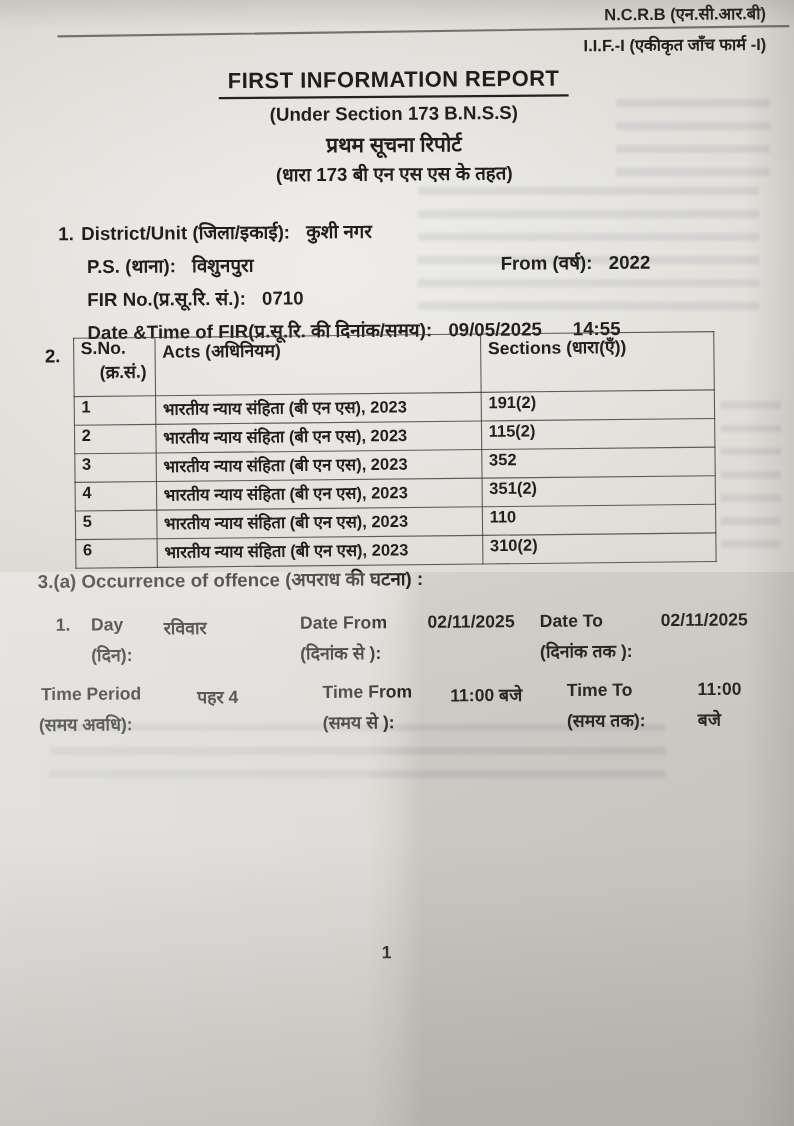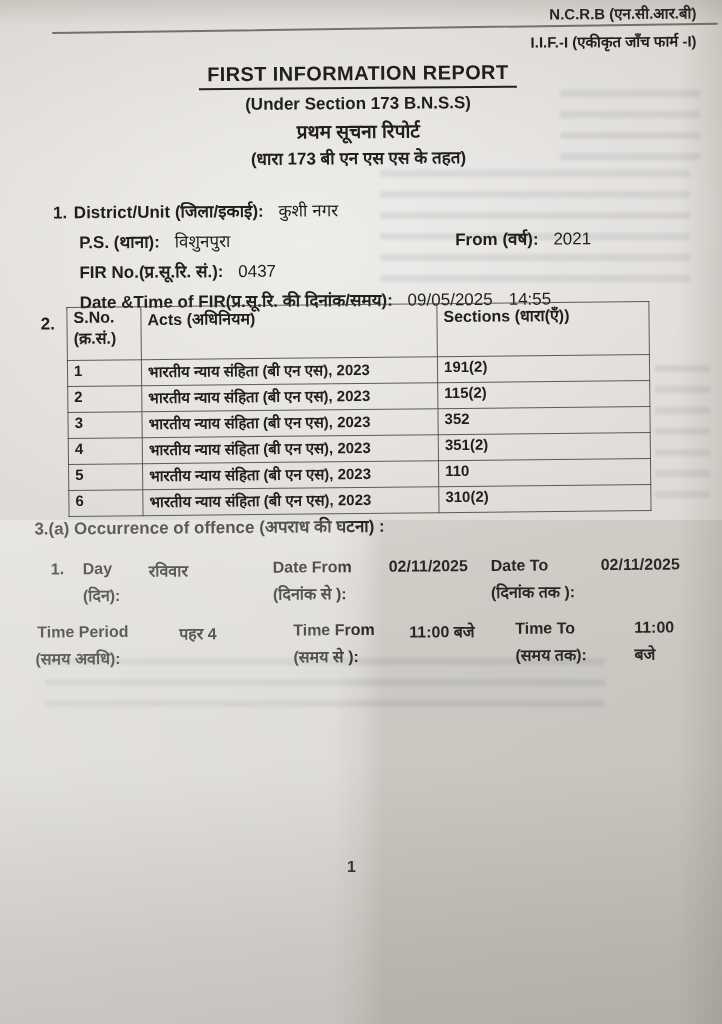--- a/index.html
+++ b/index.html
@@ -42,36 +42,36 @@
   .title-main{display:inline-block;font-weight:bold;font-size:20px;letter-spacing:0.4px;
     border-bottom:2px solid #23221e;padding:0 8px 2px;}
   .title-sub-en{font-weight:bold;font-size:17px;margin-top:5px;}
   .title-main-hi{font-weight:bold;font-size:19px;margin-top:4px;}
   .title-sub-hi{font-weight:bold;font-size:17px;margin-top:2px;}
 
   
   .sec1{position:absolute;left:55px;top:200px;width:640px;font-size:17px;font-weight:bold;}
   .sec1 .row{position:relative;margin-bottom:8px;line-height:22px;white-space:nowrap;}
   .sec1 .num{margin-right:2px;}
-  .sec1 .val{font-weight:normal;margin-left:10px;}
+  .sec1 .val{font-weight:bold;margin-left:10px;}
   .year-group{position:absolute;left:402px;top:0;}
   .gap{display:inline-block;width:16px;}
 
   
   .sec2{position:absolute;left:42px;top:304px;width:650px;}
   .sec2 .num{position:absolute;left:0;top:8px;font-size:17px;font-weight:bold;}
   table.acts{border-collapse:collapse;margin-left:26px;width:582px;table-layout:fixed;
     transform:rotate(-0.15deg);}
   table.acts th, table.acts td{border:1px solid rgba(62,58,50,0.8);padding:1px 6px;
     font-size:15px;text-align:left;vertical-align:top;overflow:hidden;white-space:nowrap;}
   table.acts th{font-weight:bold;font-size:16px;height:50px;}
   table.acts td{height:23px;font-weight:bold;}
   col.c-sno{width:74px;} col.c-acts{width:296px;} col.c-sec{width:212px;}
   td.sno, th.sno{text-align:center;}
-  th.sno .sub{font-weight:bold;}
+  th.sno .sub{font-weight:bold;margin-left:17px;}
 
   
   .sec3-heading{position:absolute;left:34px;top:514px;font-size:17px;font-weight:bold;}
 
   
   .occ{position:absolute;left:0;top:0;width:722px;font-size:16px;font-weight:bold;}
   .occ span{position:absolute;white-space:nowrap;}
 
   .pagenum{position:absolute;left:344px;top:858px;font-size:16px;font-weight:bold;}
 </style>
@@ -105,30 +105,30 @@
       <div class="row">
         <span class="num">1.</span>
         <span class="lbl">District/Unit (जिला/इकाई):</span>
         <span class="val">कुशी नगर</span>
       </div>
       <div class="row" style="padding-left:26px;">
         <span class="lbl">P.S. (थाना):</span>
         <span class="val">विशुनपुरा</span>
         <span class="year-group">
           <span class="lbl">From (वर्ष):</span>
-          <span class="val">2021</span>
+          <span class="val">2022</span>
         </span>
       </div>
       <div class="row" style="padding-left:26px;">
         <span class="lbl">FIR No.(प्र.सू.रि. सं.):</span>
-        <span class="val">0437</span>
+        <span class="val">0710</span>
       </div>
       <div class="row" style="padding-left:26px;">
         <span class="lbl">Date &amp;Time of FIR(प्र.सू.रि. की दिनांक/समय):</span>
-        <span class="val">09/05/2025</span><span class="gap"></span><span class="val" style="margin-left:0;">14:55</span>
+        <span class="val">09/05/2025</span><span class="gap"></span><span class="val" style="margin-left:12px;">14:55</span>
       </div>
     </div>
 
     <div class="sec2">
       <span class="num">2.</span>
       <table class="acts">
         <colgroup>
             <col class="c-sno">
             <col class="c-acts">
             <col class="c-sec">

